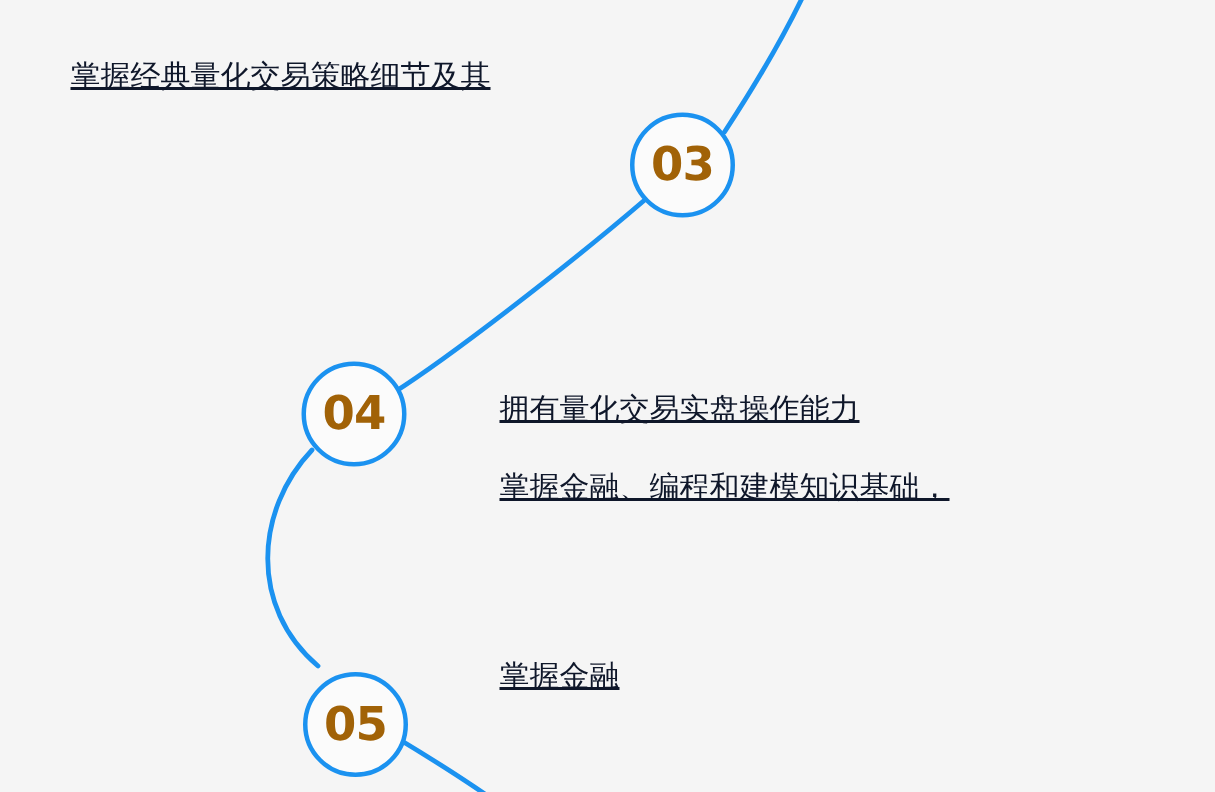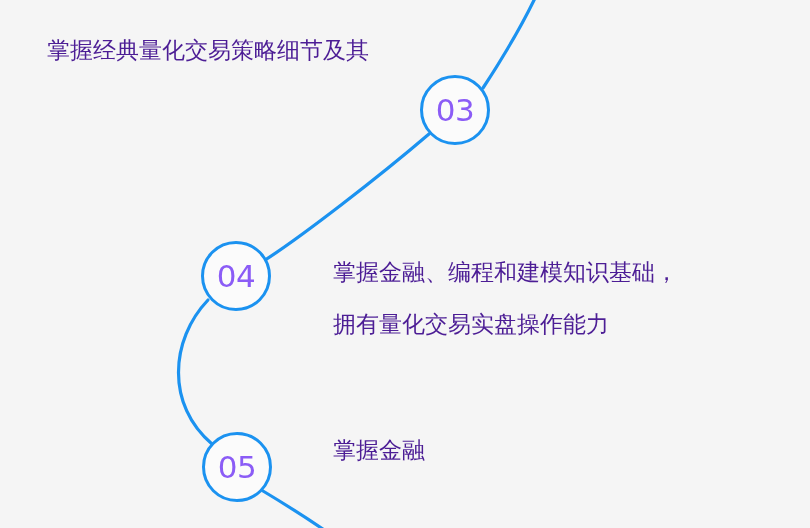--- a/index.html
+++ b/index.html
@@ -35,39 +35,40 @@
     border-radius: 50%;
     background: #fbfbfb;
     border: 3px solid #1b92f0;
     box-sizing: border-box;
     display: flex;
     align-items: center;
     justify-content: center;
     z-index: 5;
   }
   .node-label {
-    color: #8b5cf6;
+    color: #a16207;
     font-size: 31px;
-    font-weight: normal;
+    font-weight: bold;
     letter-spacing: -0.5px;
     line-height: 1;
     font-family: "DejaVu Sans", "Liberation Sans", sans-serif;
   }
   #node-03 { left: 420px; top: 75px; }
   #node-04 { left: 201px; top: 241px; text-align: center; }
-  #node-05 { left: 202px; top: 432px; }
+  #node-05 { left: 202px; top: 448px; }
 
   .text-block {
     position: absolute;
-    color: #4c1d95;
-    font-size: 23px;
+    color: #0f172a;
+    font-size: 20px;
     line-height: 52px;
     white-space: nowrap;
     z-index: 4;
     font-family: "DejaVu Sans", "Liberation Sans", sans-serif;
+    text-decoration: underline;
   }
   .text-block .line {
     display: block;
   }
   #text-03 { left: 47px; top: 24px; }
   #text-04 { left: 333px; top: 246px; }
   #text-05 { left: 333px; top: 424px; }
 </style>
 </head>
 <body>
@@ -91,21 +92,21 @@
 
   <div class="node" id="node-05">
     <span class="node-label">05</span>
   </div>
 
   <div class="text-block" id="text-03">
     <span class="line">掌握经典量化交易策略细节及其</span>
   </div>
 
   <div class="text-block" id="text-04">
+    <span class="line">拥有量化交易实盘操作能力</span>
     <span class="line">掌握金融、编程和建模知识基础，</span>
-    <span class="line">拥有量化交易实盘操作能力</span>
   </div>
 
   <div class="text-block" id="text-05">
     <span class="line">掌握金融</span>
   </div>
 
 </div>
 
 </body></html>

